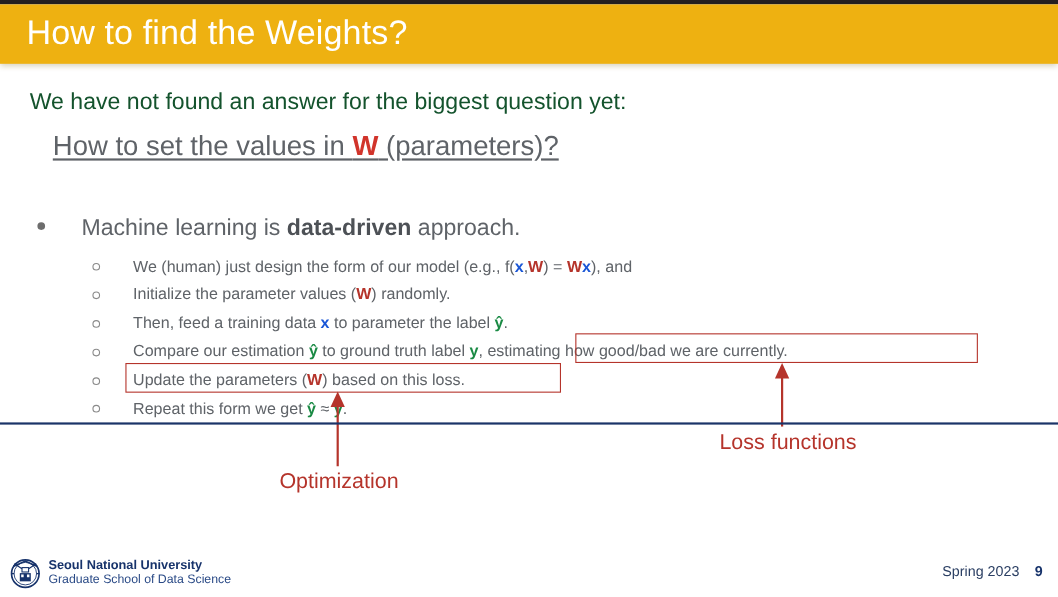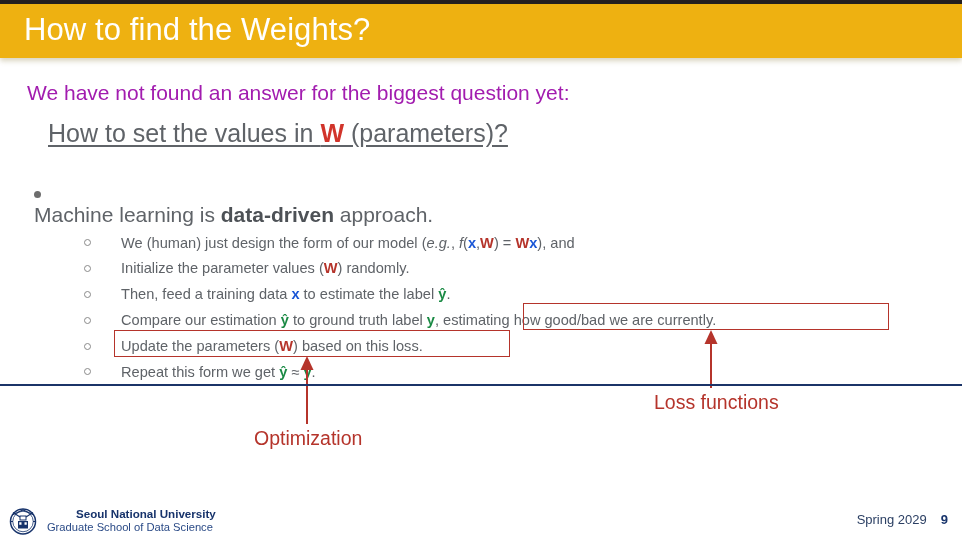--- a/index.html
+++ b/index.html
@@ -43,42 +43,41 @@
     color: #ffffff;
     letter-spacing: 0.1px;
     white-space: nowrap;
   }
 
   
   .intro-1 {
     position: absolute;
     left: 27px; top: 81px;
     font-size: 21px;
-    color: #a21caf;
+    color: #14532d;
     white-space: nowrap;
   }
   .intro-2 {
     position: absolute;
     left: 48px; top: 119px;
     font-size: 25px;
     color: #5f6368;
     white-space: nowrap;
     text-decoration: underline;
     text-underline-offset: 3px;
   }
   .intro-2 .w { color: #d1342b; font-weight: bold; }
 
   
   .main-bullet {
     position: absolute;
     left: 34px; top: 196px;
     display: flex;
     align-items: baseline;
     white-space: nowrap;
-    flex-direction: column;
   }
   .dot-filled {
     width: 7px; height: 7px;
     border-radius: 50%;
     background: #6d6d6d;
     display: inline-block;
     margin-right: 33px;
     position: relative;
     top: -5px;
     flex: 0 0 auto;
@@ -112,21 +111,21 @@
     margin-right: 30px;
   }
   .subtext {
     font-size: 14.6px;
     color: #5f6368;
     line-height: 1;
   }
   .blue  { color: #1a56d6; font-weight: bold; }
   .red   { color: #b5342b; font-weight: bold; }
   .green { color: #1a8a44; font-weight: bold; }
-  .fitalic { font-style: italic; }
+  .fitalic { }
 
   
   .rbox {
     position: absolute;
     border: 1.6px solid #b5342b;
     pointer-events: none;
   }
   .box-loss { left: 523px; top: 303px; width: 366px; height: 27px; }
   .box-opt  { left: 114px; top: 330px; width: 396px; height: 27px; }
 
@@ -161,21 +160,20 @@
     position: absolute;
     left: 44px; top: 507px;
     line-height: 1.18;
   }
   .snu-line1 {
     font-size: 11.6px;
     font-weight: bold;
     color: #17336b;
     display: block;
     white-space: nowrap;
-    margin-left: 32px;
   }
   .snu-line2 {
     font-size: 11.2px;
     color: #2a4a86;
     display: block;
     white-space: nowrap;
     text-align: center;
   }
   .footer-right {
     position: absolute;
@@ -221,21 +219,21 @@
       <div class="subrow">
         <span class="dot-hollow"></span>
         <span class="subtext"><span>We (human) just design the form of our model (</span><span class="fitalic">e.g.</span><span>, </span><span class="fitalic">f</span><span>(</span><span class="blue">x</span><span>,</span><span class="red">W</span><span>) = </span><span class="red">W</span><span class="blue">x</span><span>), and</span></span>
       </div>
       <div class="subrow">
         <span class="dot-hollow"></span>
         <span class="subtext"><span>Initialize the parameter values (</span><span class="red">W</span><span>) randomly.</span></span>
       </div>
       <div class="subrow">
         <span class="dot-hollow"></span>
-        <span class="subtext"><span>Then, feed a training data </span><span class="blue">x</span><span> to estimate the label </span><span class="green">ŷ</span><span>.</span></span>
+        <span class="subtext"><span>Then, feed a training data </span><span class="blue">x</span><span> to parameter the label </span><span class="green">ŷ</span><span>.</span></span>
       </div>
       <div class="subrow">
         <span class="dot-hollow"></span>
         <span class="subtext"><span>Compare our estimation </span><span class="green">ŷ</span><span> to ground truth label </span><span class="green">y</span><span>, estimating how good/bad we are currently.</span></span>
       </div>
       <div class="subrow">
         <span class="dot-hollow"></span>
         <span class="subtext"><span>Update the parameters (</span><span class="red">W</span><span>) based on this loss.</span></span>
       </div>
       <div class="subrow">
@@ -271,19 +269,19 @@
     <rect x="26" y="20" width="12" height="8" fill="none" stroke="#17336b" stroke-width="2"></rect>
     <path d="M6 31 L12 31 M52 31 L58 31" stroke="#17336b" stroke-width="2.2"></path>
   </svg>
 
   <div class="snu-text">
     <span class="snu-line1">Seoul National University</span>
     <span class="snu-line2">Graduate School of Data Science</span>
   </div>
 
   <div class="footer-right">
-    <span class="term">Spring 2029</span>
+    <span class="term">Spring 2023</span>
     <span class="pageno">9</span>
   </div>
 
   <div class="footer-rule"></div>
 
 </div>
 
 </body></html>

